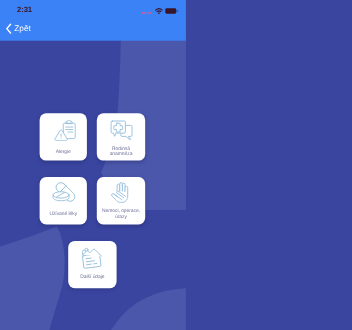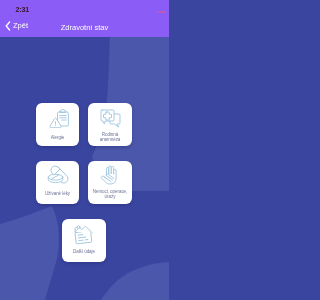--- a/index.html
+++ b/index.html
@@ -4,21 +4,21 @@
 <style>
   html,body{margin:0;padding:0;background:#3a45a0;}
   body{width:169px;height:300px;overflow:hidden;
        font-family:"Liberation Sans",sans-serif;-webkit-font-smoothing:antialiased;}
   .phone{position:relative;width:169px;height:300px;overflow:hidden;background:#3a45a0;}
 
   
   .bg{position:absolute;inset:0;overflow:hidden;}
 
   
-  .topbar{position:absolute;left:0;top:0;width:169px;height:37px;background:#8b5cf6;z-index:5;padding-left:28px;}
+  .topbar{position:absolute;left:0;top:0;width:169px;height:37px;background:#3b82f6;z-index:5;}
   .st-time{position:absolute;left:15.5px;top:6.2px;font-size:7px;font-weight:bold;
            color:#3a1428;letter-spacing:-0.1px;}
   .st-right{position:absolute;right:7px;top:6.5px;display:flex;align-items:center;gap:2.5px;}
 
   .back{position:absolute;left:5px;top:20.5px;display:flex;align-items:center;gap:2px;}
   .back-label{font-size:7.5px;color:#ffffff;}
   .navtitle{position:absolute;left:0;top:22.5px;width:169px;text-align:center;
             font-size:7.5px;color:#ffffff;}
 
   
@@ -78,21 +78,20 @@
         <path d="M22.2 4.2v3.6a1.9 1.9 0 0 0 0-3.6z" fill="#3a1428"></path>
       </svg>
     </div>
 
     <div class="back">
       <svg width="6" height="10" viewBox="0 0 6 10">
         <path d="M4.6 1L1.2 5l3.4 4" stroke="#ffffff" stroke-width="1.3" fill="none" stroke-linecap="round" stroke-linejoin="round"></path>
       </svg>
       <span class="back-label">Zpět</span>
     </div>
-    <div class="navtitle">Zdravotní stav</div>
   </div>
 
   <div class="card" id="c1">
     <div class="ic">
       <svg width="22" height="19" viewBox="0 0 44 38">
         <g fill="none" stroke="#8cb9d8" stroke-width="1.5" stroke-linecap="round" stroke-linejoin="round">
           <path d="M26 6h14.2A2.6 2.6 0 0 1 42.8 8.6v22.8A2.6 2.6 0 0 1 40.2 34H23.6A2.6 2.6 0 0 1 21 31.4V8.6A2.6 2.6 0 0 1 23.6 6h2.4"></path>
           <path d="M26 6V4.2a1.5 1.5 0 0 1 1.5-1.5h1.2a1 1 0 0 0 1-1 1.9 1.9 0 0 1 3.8 0 1 1 0 0 0 1 1h1.2a1.5 1.5 0 0 1 1.5 1.5V6z"></path>
           <path d="M25.5 13h13M25.5 17.5h13M29.5 22h9"></path>
           <path d="M15.3 19.2a2 2 0 0 1 3.4 0l9.3 15.2a2 2 0 0 1-1.7 3.05H7.7a2 2 0 0 1-1.7-3.05z" fill="#ffffff"></path>

